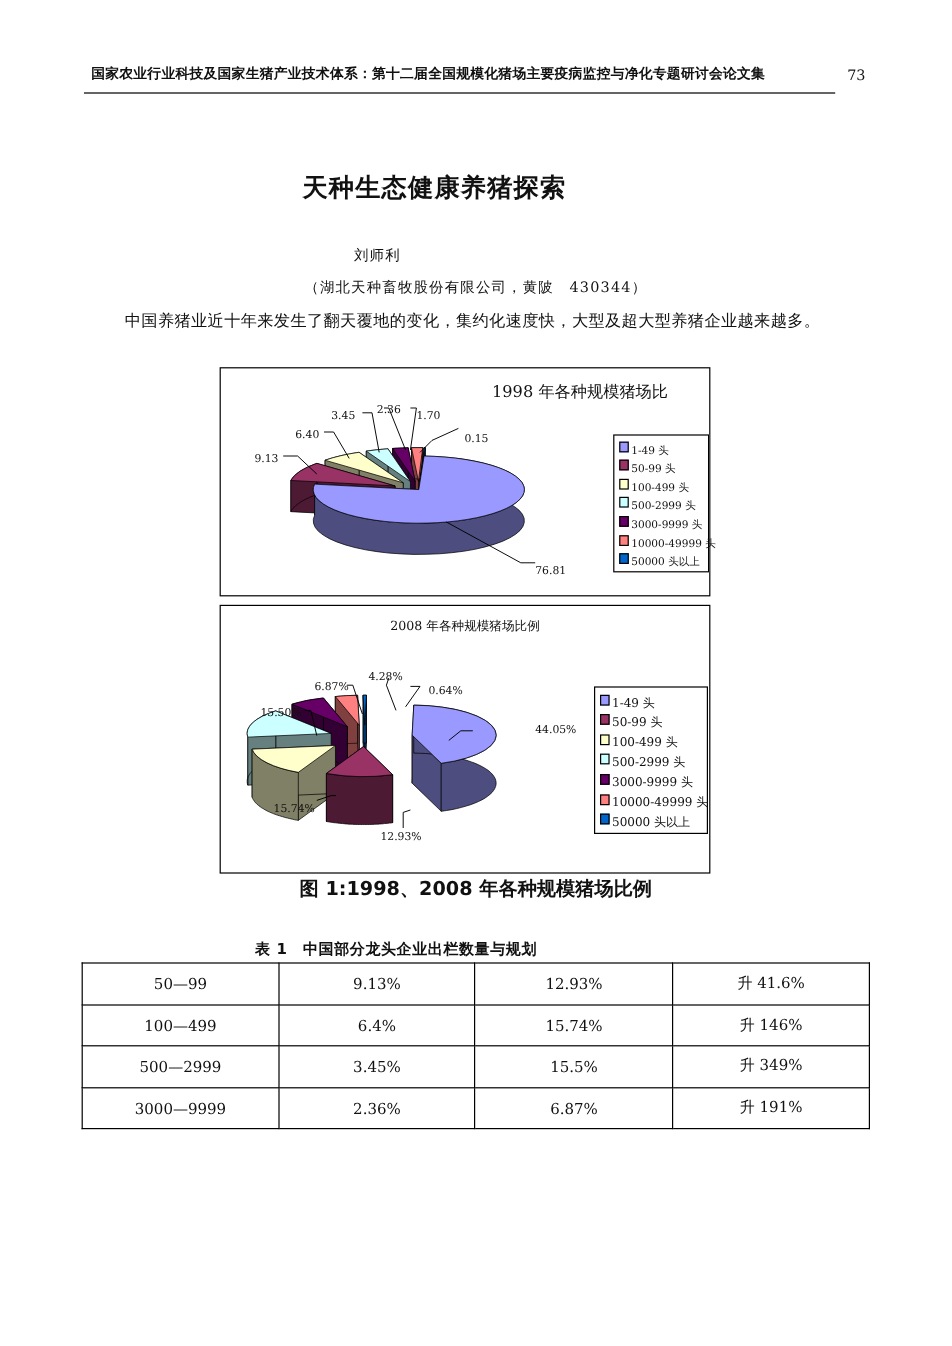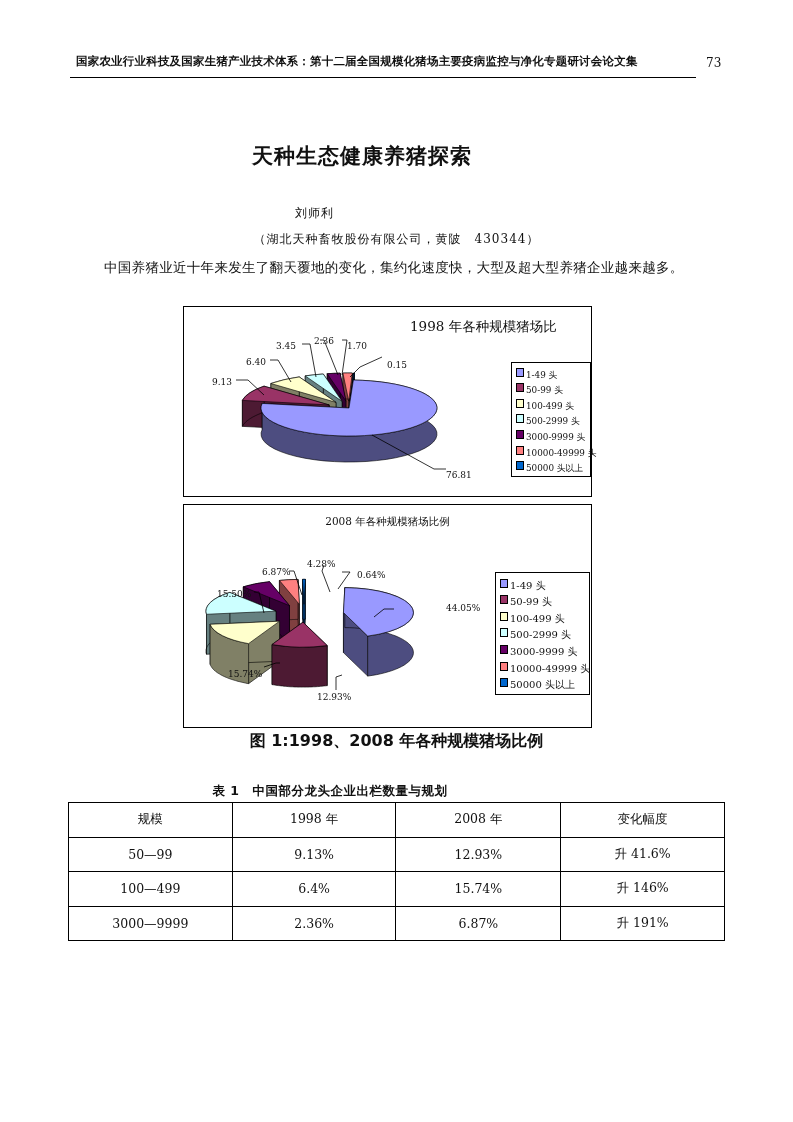--- a/index.html
+++ b/index.html
@@ -218,38 +218,38 @@
 
 <div class="abs table-title">表 1　中国部分龙头企业出栏数量与规划</div>
 <table class="data">
   <colgroup>
       <col class="c1">
       <col class="c2">
       <col class="c3">
       <col class="c4">
     </colgroup>
   <tbody>
-      <tr>
-    <th>规模</th>
-    <th>1998 年</th>
-    <th>2008 年</th>
-    <th>变化幅度</th>
-  </tr>
   <tr>
     <td>50—99</td>
     <td>9.13%</td>
     <td>12.93%</td>
     <td>升 41.6%</td>
   </tr>
   <tr>
     <td>100—499</td>
     <td>6.4%</td>
     <td>15.74%</td>
     <td>升 146%</td>
   </tr>
   <tr>
+    <td>500—2999</td>
+    <td>3.45%</td>
+    <td>15.5%</td>
+    <td>升 349%</td>
+  </tr>
+  <tr>
     <td>3000—9999</td>
     <td>2.36%</td>
     <td>6.87%</td>
     <td>升 191%</td>
   </tr>
 </tbody>
   </table>
 
 </body></html>

